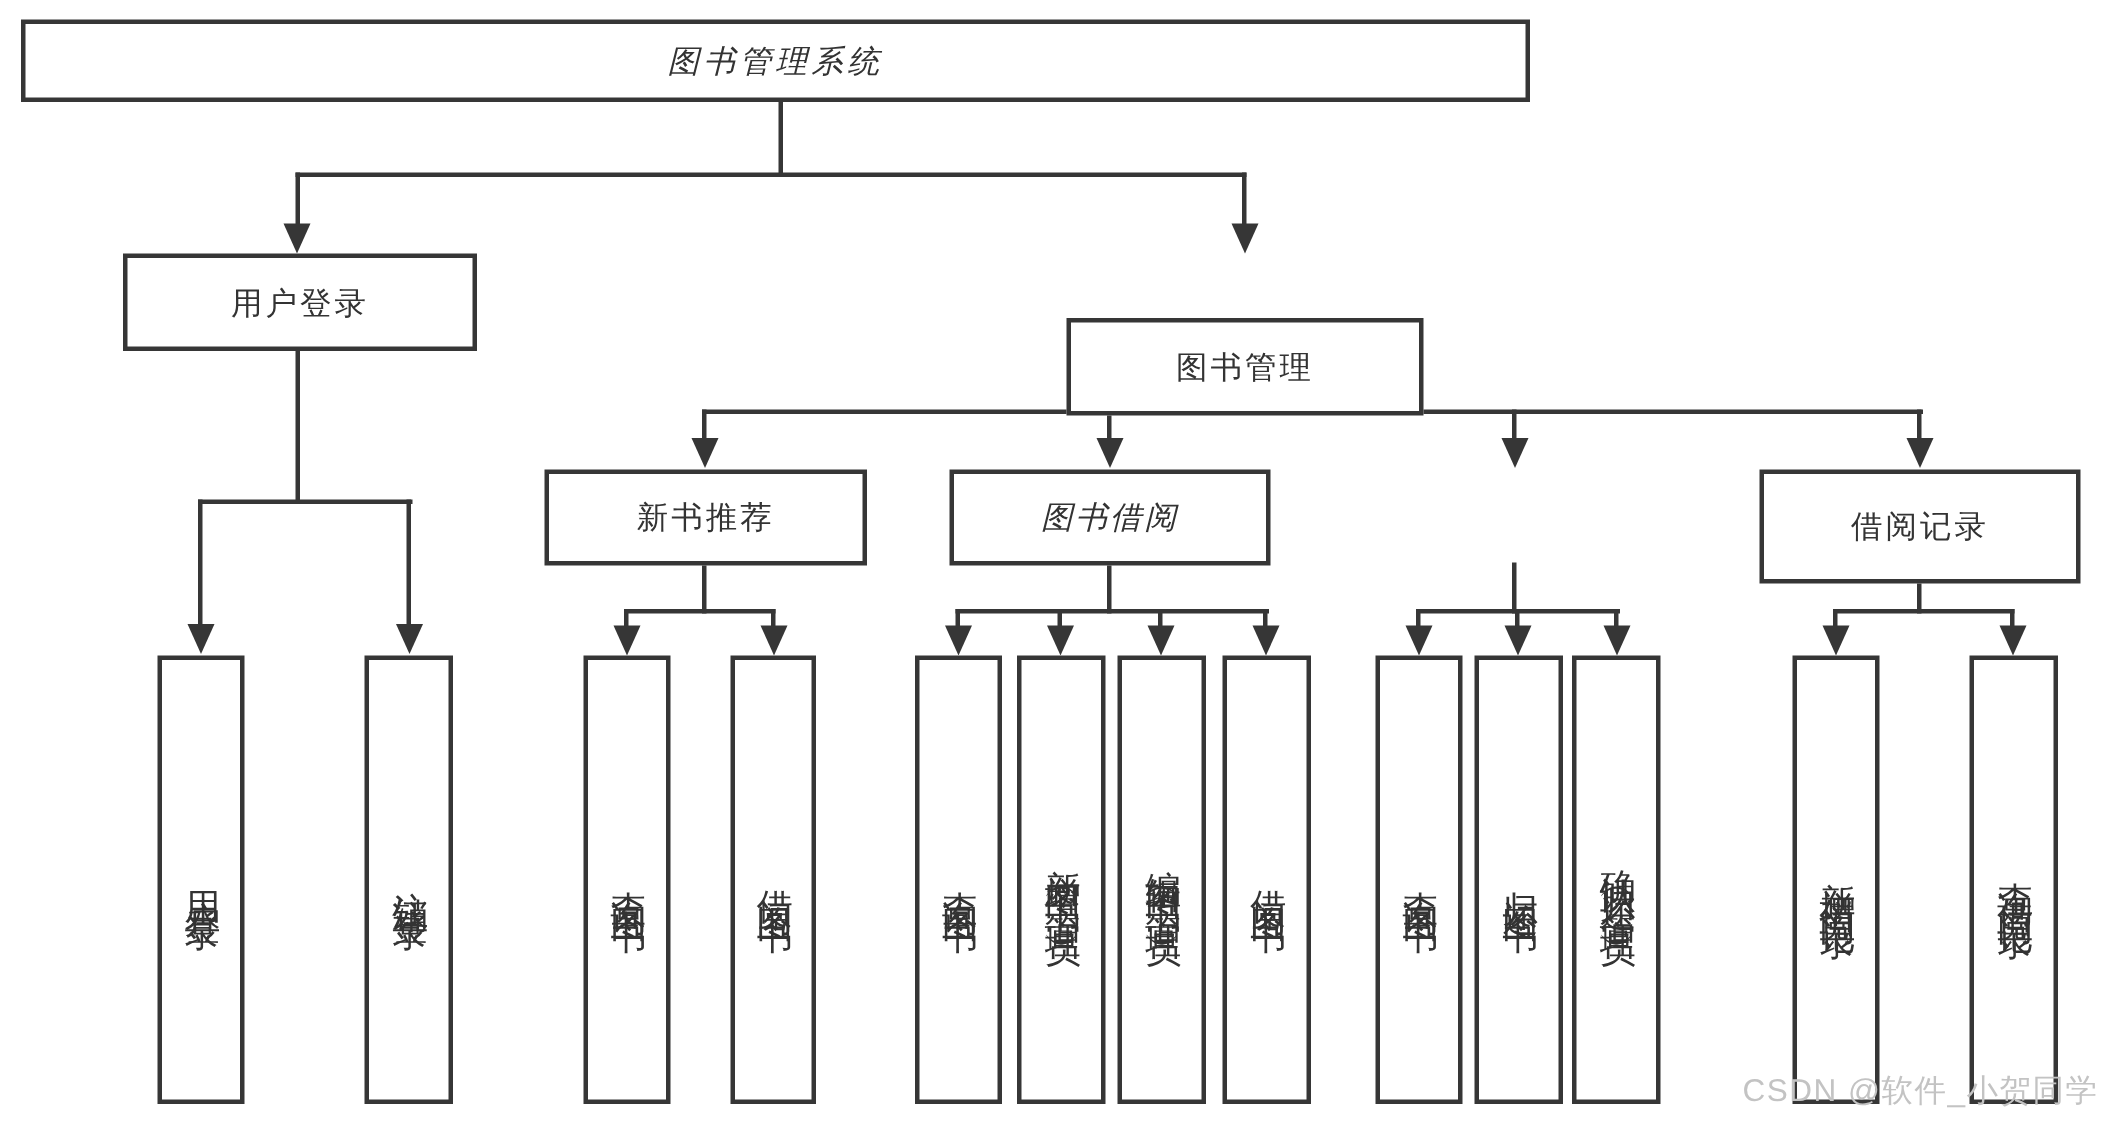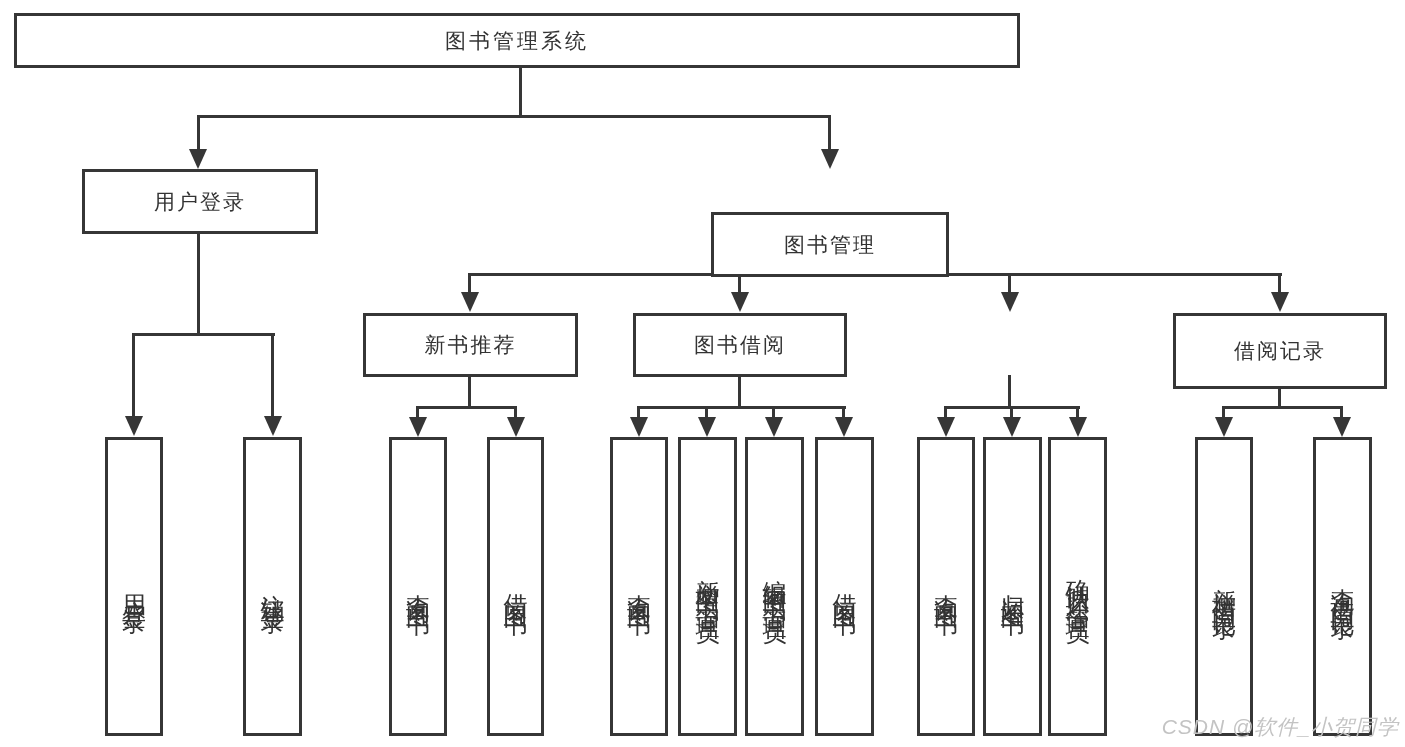--- a/index.html
+++ b/index.html
@@ -44,21 +44,20 @@
 
   .wm{
     position:absolute;
     right:6px;bottom:6px;
     font-size:21px;
     color:#c3c3c3;
     letter-spacing:1px;
     z-index:10;
     pointer-events:none;
     white-space:nowrap;
-    font-style:italic;
   }
 </style>
 </head>
 <body>
 
 <div class="diagram">
 
   <div class="v" style="left:519px;top:66px;height:51px;"></div>
   <div class="h" style="left:197px;top:115px;width:634px;"></div>
   <div class="v" style="left:197px;top:115px;height:36px;"></div>
@@ -111,35 +110,35 @@
   <div class="v" style="left:1076px;top:406px;height:13px;"></div>
   <div class="ah" style="left:1069px;top:417px;"></div>
 
   <div class="v" style="left:1278px;top:375px;height:34px;"></div>
   <div class="h" style="left:1222px;top:406px;width:121px;"></div>
   <div class="v" style="left:1222px;top:406px;height:13px;"></div>
   <div class="ah" style="left:1215px;top:417px;"></div>
   <div class="v" style="left:1340px;top:406px;height:13px;"></div>
   <div class="ah" style="left:1333px;top:417px;"></div>
 
-  <div class="box hbox title" style="left:14px;top:13px;width:1006px;height:55px;">
+  <div class="box hbox title" style="left:14px;top:13px;width:1006px;height:55px;font-style:italic;">
     <span>图书管理系统</span>
   </div>
 
   <div class="box hbox" style="left:82px;top:169px;width:236px;height:65px;">
     <span>用户登录</span>
   </div>
   <div class="box hbox" style="left:711px;top:169px;width:238px;height:65px;margin-top:43px;">
     <span>图书管理</span>
   </div>
 
   <div class="box hbox" style="left:363px;top:313px;width:215px;height:64px;">
     <span>新书推荐</span>
   </div>
-  <div class="box hbox" style="left:633px;top:313px;width:214px;height:64px;">
+  <div class="box hbox" style="left:633px;top:313px;width:214px;height:64px;font-style:italic;">
     <span>图书借阅</span>
   </div>
   <div class="box hbox" style="left:1173px;top:313px;width:214px;height:76px;">
     <span>借阅记录</span>
   </div>
 
   <div class="box vbox" style="left:105px;top:437px;width:58px;height:299px;">
     <span>用户登录</span>
   </div>
   <div class="box vbox" style="left:243px;top:437px;width:59px;height:299px;">

